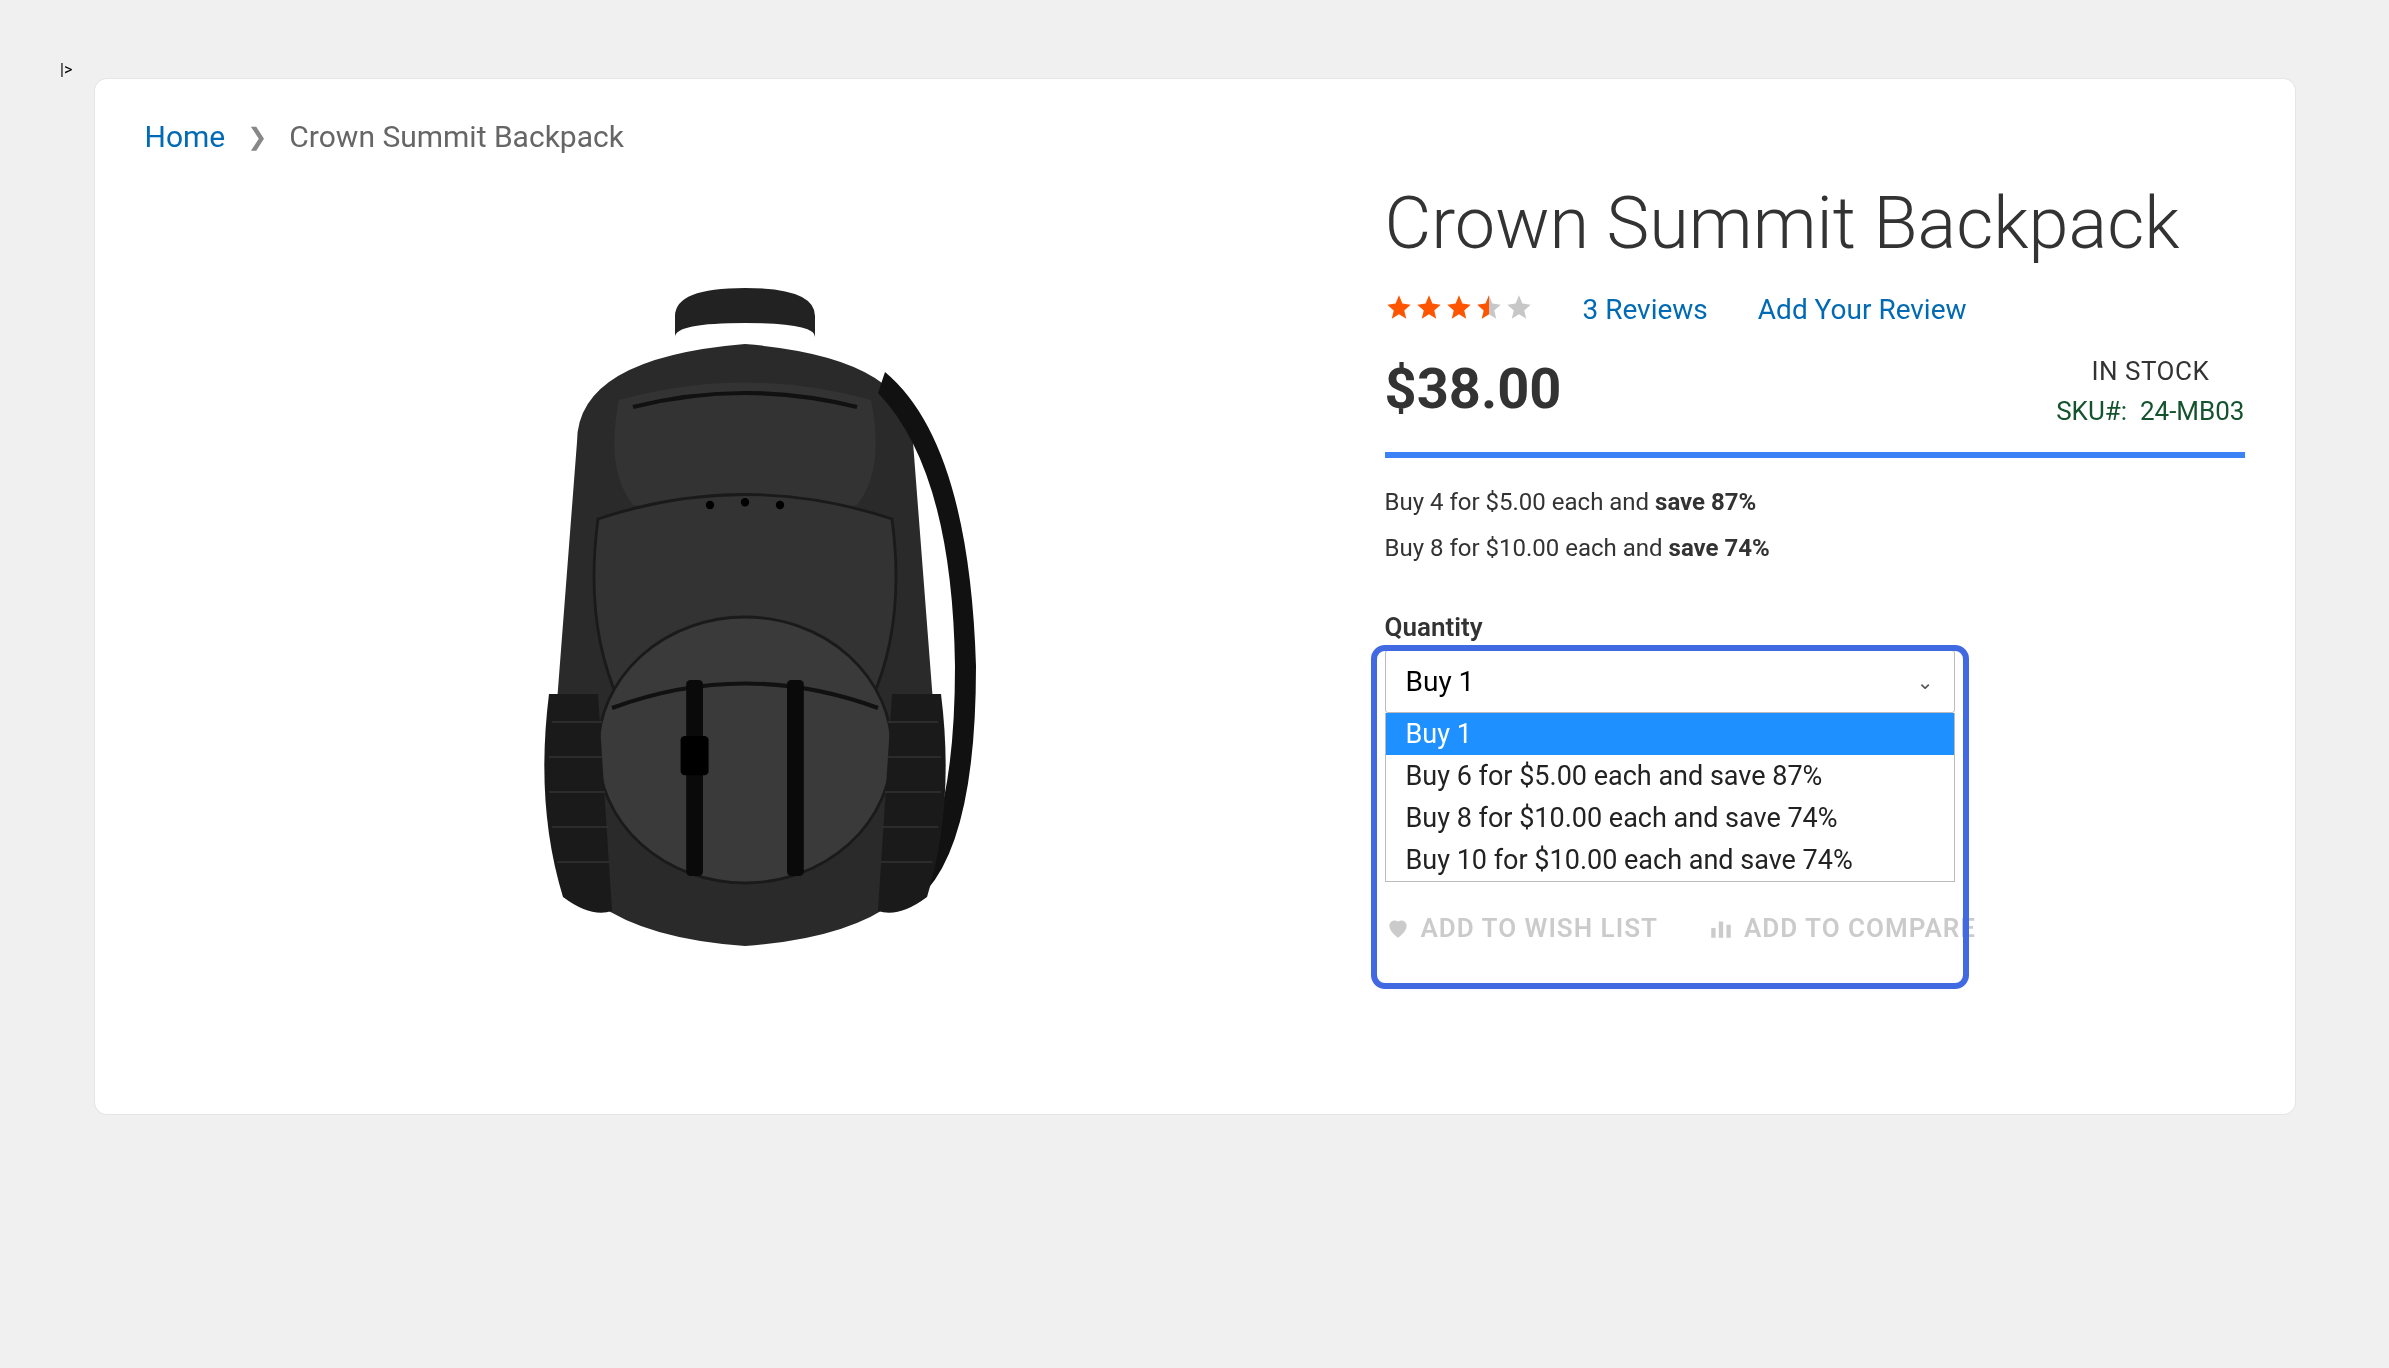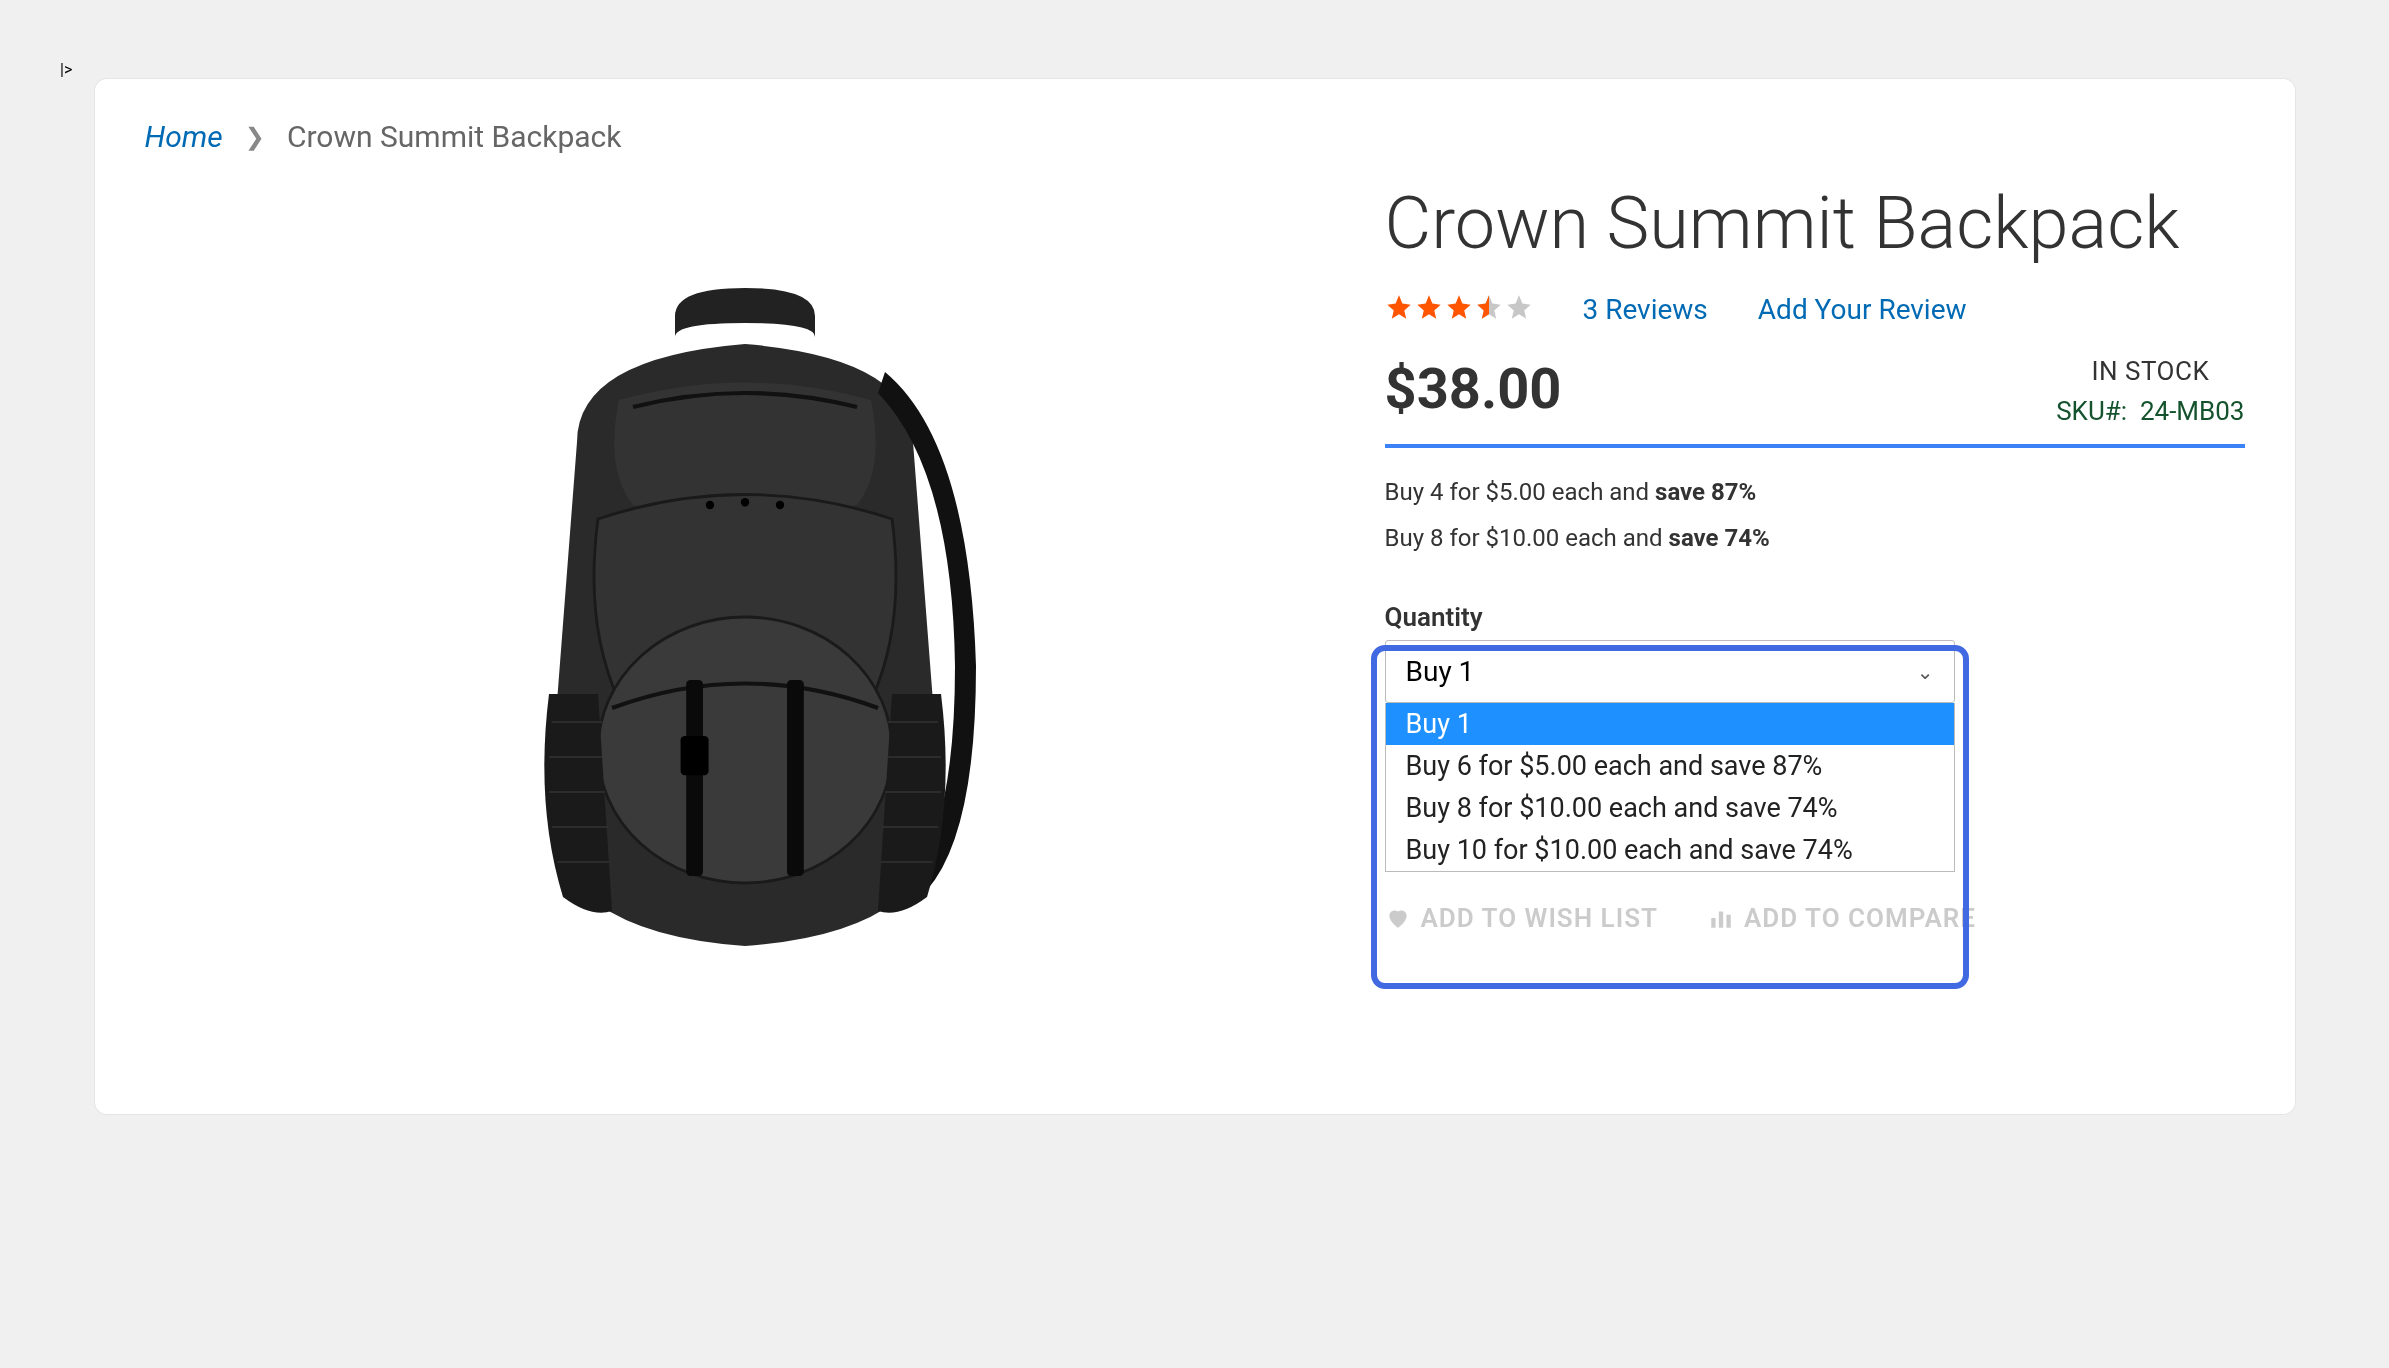--- a/index.html
+++ b/index.html
@@ -18,21 +18,21 @@
     position: relative;
     overflow: hidden;
   }
   .breadcrumb {
     display: flex;
     align-items: center;
     gap: 22px;
     font-size: 30px;
     margin-bottom: 20px;
   }
-  .breadcrumb a { color: #006bb4; text-decoration: none; font-style: italic; }
+  .breadcrumb a { color: #006bb4; text-decoration: none; }
   .breadcrumb .sep { color: #888; font-size: 24px; }
   .breadcrumb .current { color: #666; }
   .content {
     display: flex;
     gap: 40px;
   }
   .image-col {
     flex: 1;
     display: flex;
     align-items: center;
@@ -58,22 +58,22 @@
     margin-bottom: 30px;
   }
   .stars { display: flex; gap: 2px; }
   .star { width: 28px; height: 28px; }
   .review-link { color: #006bb4; font-size: 28px; text-decoration: none; }
   .price-row {
     display: flex;
     justify-content: space-between;
     align-items: flex-start;
     margin-bottom: 20px;
-    border-bottom: 4px solid #3b82f6;
-    padding-bottom: 18px;
+    border-bottom: 6px solid #3b82f6;
+    padding-bottom: 26px;
   }
   .price { font-size: 56px; font-weight: 700; color: #333; }
   .stock-block { text-align: right; }
   .stock { font-size: 26px; font-weight: 400; color: #333; letter-spacing: 0.5px; text-align: center; }
   .sku { font-size: 26px; color: #14532d; margin-top: 10px; }
   .tier-list { margin: 30px 0 50px; }
   .tier { font-size: 24px; color: #333; margin-bottom: 18px; }
   .tier strong { font-weight: 700; }
   .qty-label { font-size: 26px; font-weight: 600; color: #333; margin-bottom: 8px; display: block; }
   .select-wrap {

